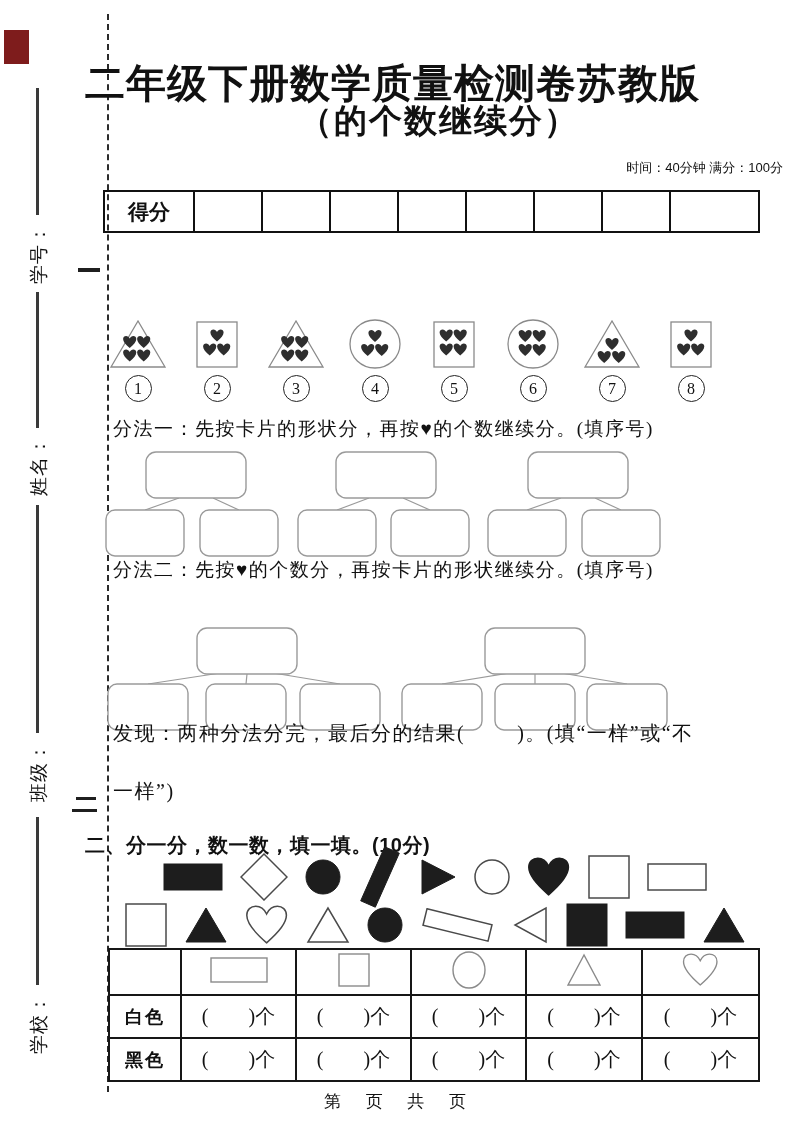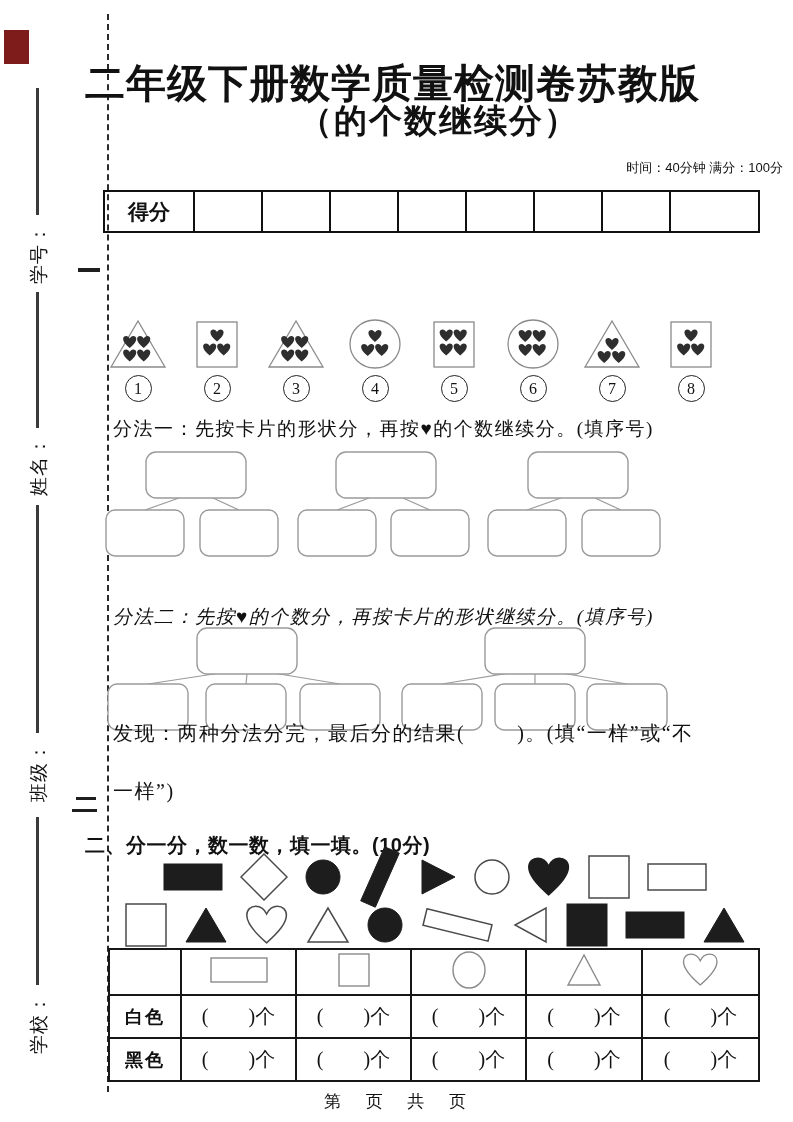--- a/index.html
+++ b/index.html
@@ -190,21 +190,21 @@
         <rect x="236" y="2" width="100" height="46" rx="10" class="tbox"></rect>
         <rect x="428" y="2" width="100" height="46" rx="10" class="tbox"></rect>
         <rect x="6" y="60" width="78" height="46" rx="9" class="tbox"></rect>
         <rect x="100" y="60" width="78" height="46" rx="9" class="tbox"></rect>
         <rect x="198" y="60" width="78" height="46" rx="9" class="tbox"></rect>
         <rect x="291" y="60" width="78" height="46" rx="9" class="tbox"></rect>
         <rect x="388" y="60" width="78" height="46" rx="9" class="tbox"></rect>
         <rect x="482" y="60" width="78" height="46" rx="9" class="tbox"></rect>
       </svg>
 
-    <div class="mtext" style="top:604px;font-style:italic;">分法二：先按♥的个数分，再按卡片的形状继续分。(填序号)</div>
+    <div class="mtext" style="top:557px;">分法二：先按♥的个数分，再按卡片的形状继续分。(填序号)</div>
     <svg class="tree" id="tree2" style="top:626px;" width="600" height="106">
         <line x1="127" y1="46" x2="48" y2="58" class="tline"></line>
         <line x1="147" y1="48" x2="146" y2="58" class="tline"></line>
         <line x1="167" y1="46" x2="240" y2="58" class="tline"></line>
         <line x1="415" y1="46" x2="342" y2="58" class="tline"></line>
         <line x1="435" y1="48" x2="435" y2="58" class="tline"></line>
         <line x1="455" y1="46" x2="527" y2="58" class="tline"></line>
         <rect x="97" y="2" width="100" height="46" rx="10" class="tbox"></rect>
         <rect x="385" y="2" width="100" height="46" rx="10" class="tbox"></rect>
         <rect x="8" y="58" width="80" height="46" rx="9" class="tbox"></rect>

